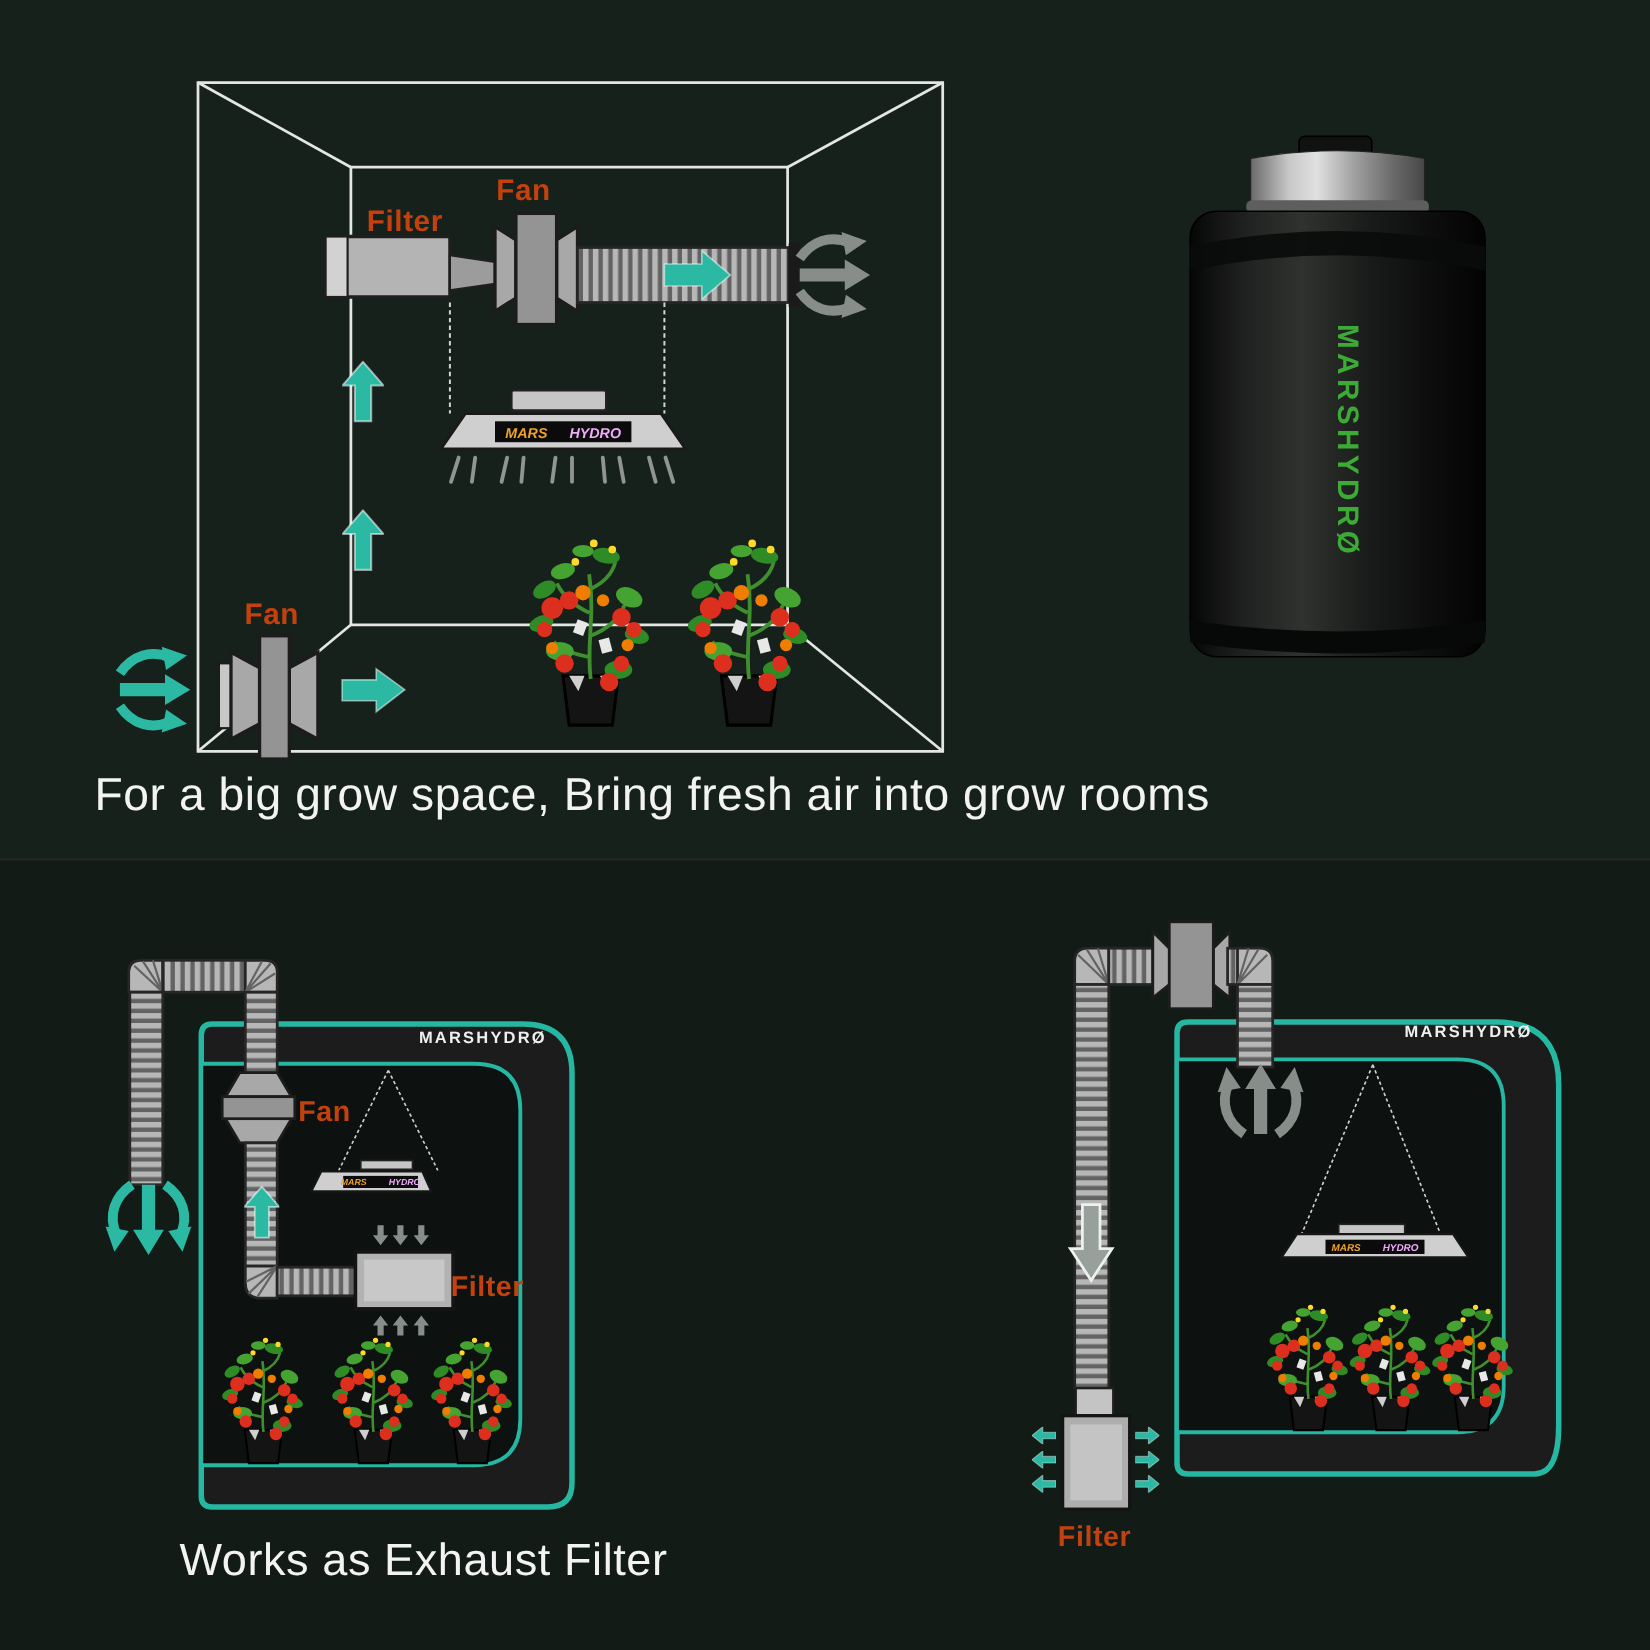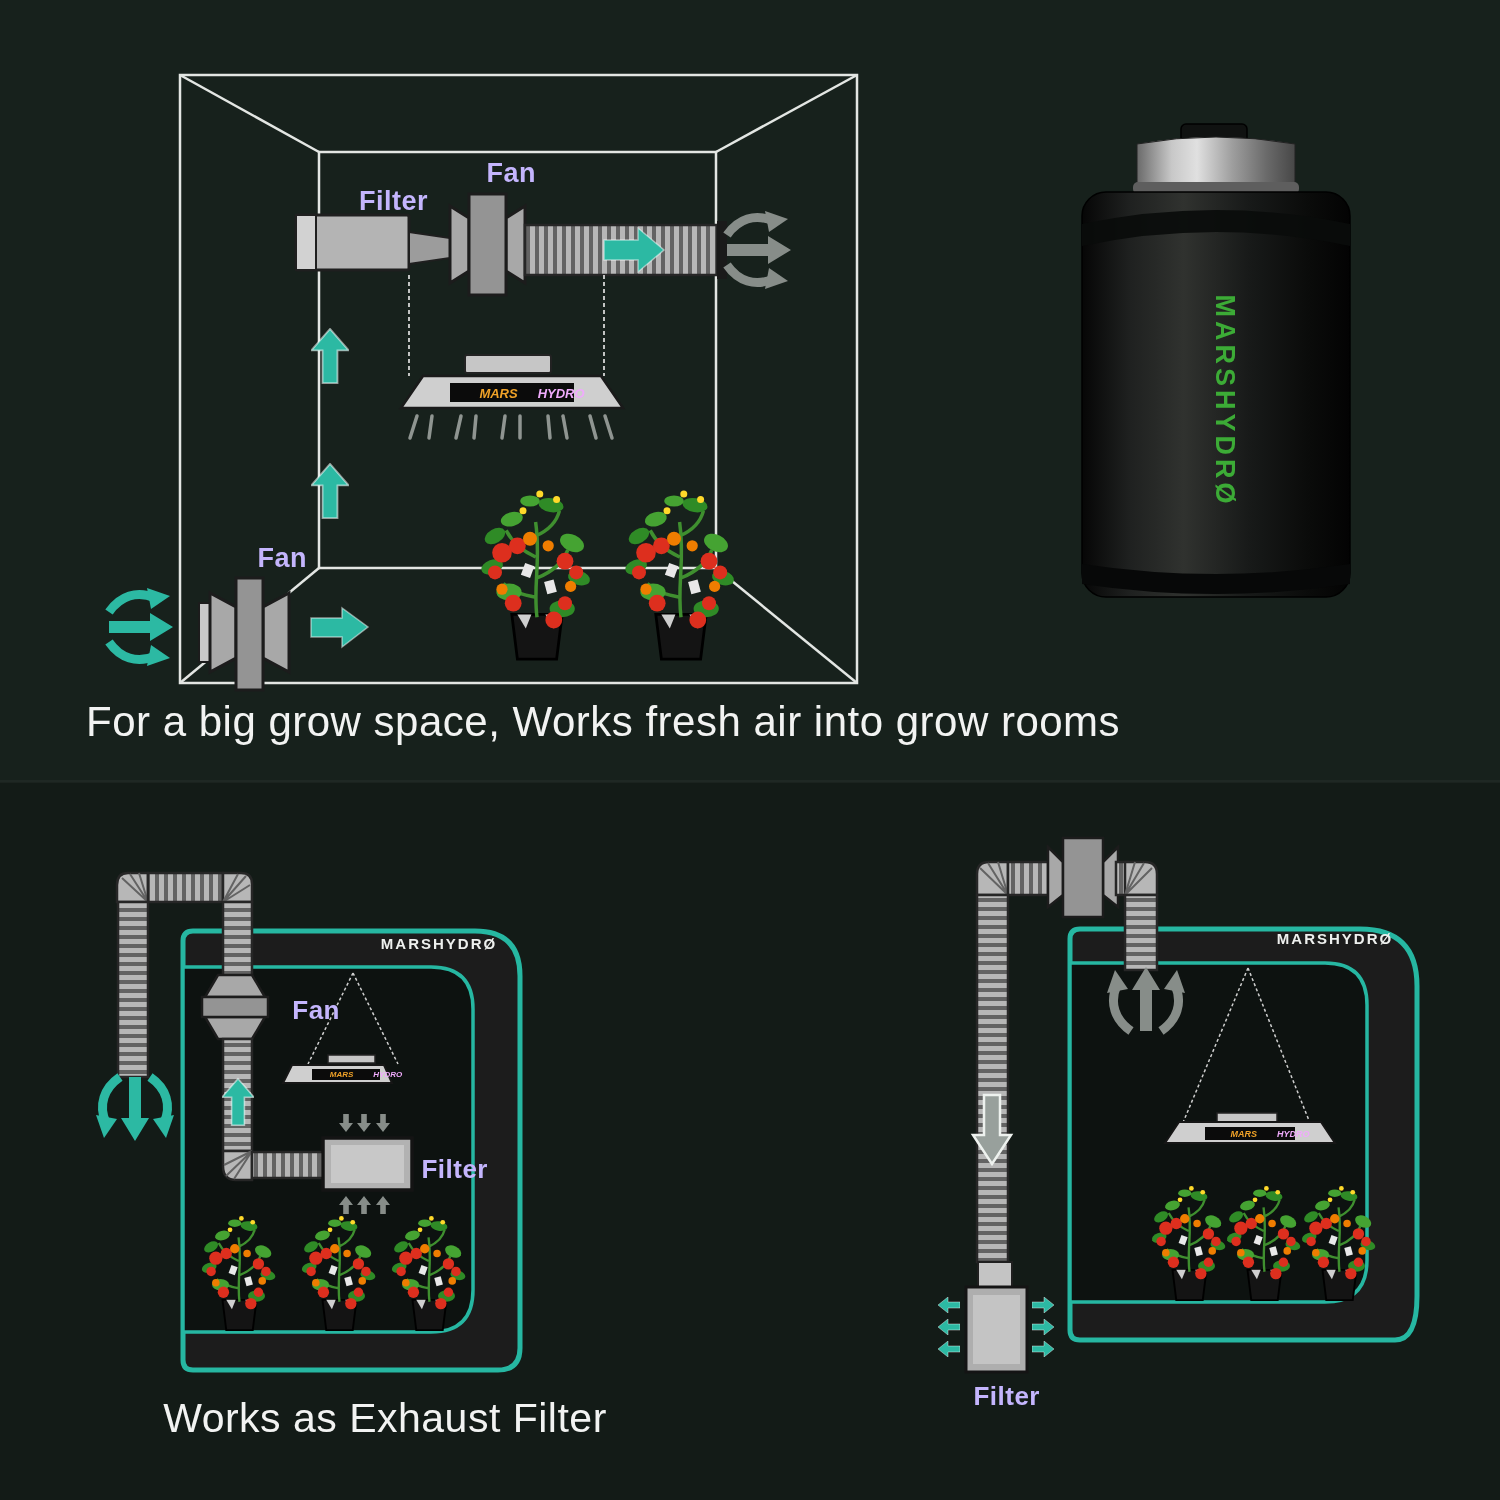--- a/index.html
+++ b/index.html
@@ -2,26 +2,26 @@
 <html><head>
 <meta charset="utf-8">
 <style>
   html,body{margin:0;padding:0;background:#0c110e;}
   .canvas{position:relative;width:1500px;height:1500px;overflow:hidden;
           font-family:"Liberation Sans","DejaVu Sans",sans-serif;}
   .bg-top{position:absolute;left:0;top:0;width:1500px;height:782px;background:#17211c;}
   .bg-bottom{position:absolute;left:0;top:782px;width:1500px;height:718px;background:#131b17;}
   .seam{position:absolute;left:0;top:780px;width:1500px;height:3px;background:rgba(255,255,255,0.035);}
   svg.layer{position:absolute;}
-  .lbl{position:absolute;color:#c4b5fd;font-size:26px;font-weight:600;text-align:right;letter-spacing:0.5px;}
+  .lbl{position:absolute;color:#c2410c;font-size:26px;font-weight:600;text-align:center;letter-spacing:0.5px;}
   .caption{position:absolute;color:#f2f3f2;text-align:center;letter-spacing:0.5px;font-weight:500;}
   .caption.main{font-size:42px;text-align:left;}
   .caption.sub{font-size:41px;}
   .tent-logo{position:absolute;color:#eef0ee;font-weight:700;font-size:15px;letter-spacing:2px;text-align:center;white-space:nowrap;}
-  .light-logo{position:absolute;display:flex;align-items:center;justify-content:center;gap:20px;font-weight:700;font-style:italic;white-space:nowrap;padding-left:20px;}
+  .light-logo{position:absolute;display:flex;align-items:center;justify-content:center;gap:20px;font-weight:700;font-style:italic;white-space:nowrap;}
   .light-logo .mars{color:#f0a228;}
   .light-logo .hydro{color:#f0abfc;}
   .product-text{position:absolute;left:1095px;top:378px;width:260px;height:46px;
     transform:rotate(90deg);color:#3cab36;font-size:27px;font-weight:700;letter-spacing:4px;
     text-align:center;line-height:46px;white-space:nowrap;}
   .defs-holder{position:absolute;width:0;height:0;overflow:hidden;}
 </style>
 </head>
 <body>
 
@@ -193,21 +193,21 @@
   <svg class="layer" style="left:1075px;top:120px;" width="285" height="490" viewBox="0 0 285 490">
     <rect x="106" y="4" width="66" height="22" rx="5" fill="#101211" stroke="#000" stroke-width="1.5"></rect>
     <path d="M62,24 Q141,10 220,24 V66 Q141,80 62,66 Z" fill="url(#metalH)" stroke="#222" stroke-width="1"></path>
     <rect x="58" y="62" width="166" height="12" rx="5" fill="#5e5e5e"></rect>
     <rect x="7" y="72" width="268" height="405" rx="24" fill="url(#bodyH)" stroke="#000" stroke-width="1.5"></rect>
     <path d="M7,104 Q141,76 275,104 L275,126 Q141,98 7,126 Z" fill="#0a0c0b" opacity="0.92"></path>
     <path d="M7,444 Q141,464 275,444 L275,464 Q141,484 7,464 Z" fill="#070808"></path>
   </svg>
   <div class="product-text">MARSHYDRØ</div>
 
-  <div class="caption main" style="left:86px;top:698px;width:1180px;">For a big grow space, Works fresh air into grow rooms</div>
+  <div class="caption main" style="left:86px;top:698px;width:1180px;">For a big grow space, Bring fresh air into grow rooms</div>
 
   <svg class="layer" style="left:60px;top:840px;" width="560" height="560" viewBox="0 0 560 560">
 
     <path d="M57,62 V45 Q57,33 68,33 H88 V62 Z" fill="#b7b7b7" stroke="#262626" stroke-width="2.5"></path>
     <path d="M88,62 L62,38 M88,62 L70,34 M88,62 L79,33" stroke="#636363" stroke-width="2"></path>
     <rect x="88" y="33" width="75" height="29" fill="url(#dH)" stroke="#262626" stroke-width="2.5"></rect>
     <path d="M163,33 H181 Q192,33 192,44 V62 H163 Z" fill="#b7b7b7" stroke="#262626" stroke-width="2.5"></path>
     <path d="M163,62 L186,36 M163,62 L190,45 M163,62 L178,34" stroke="#636363" stroke-width="2"></path>
     <rect x="58" y="62" width="30" height="175" fill="url(#dV)" stroke="#262626" stroke-width="2.5"></rect>
     <g color="#2cb9a3" transform="translate(75,268) rotate(180)">

